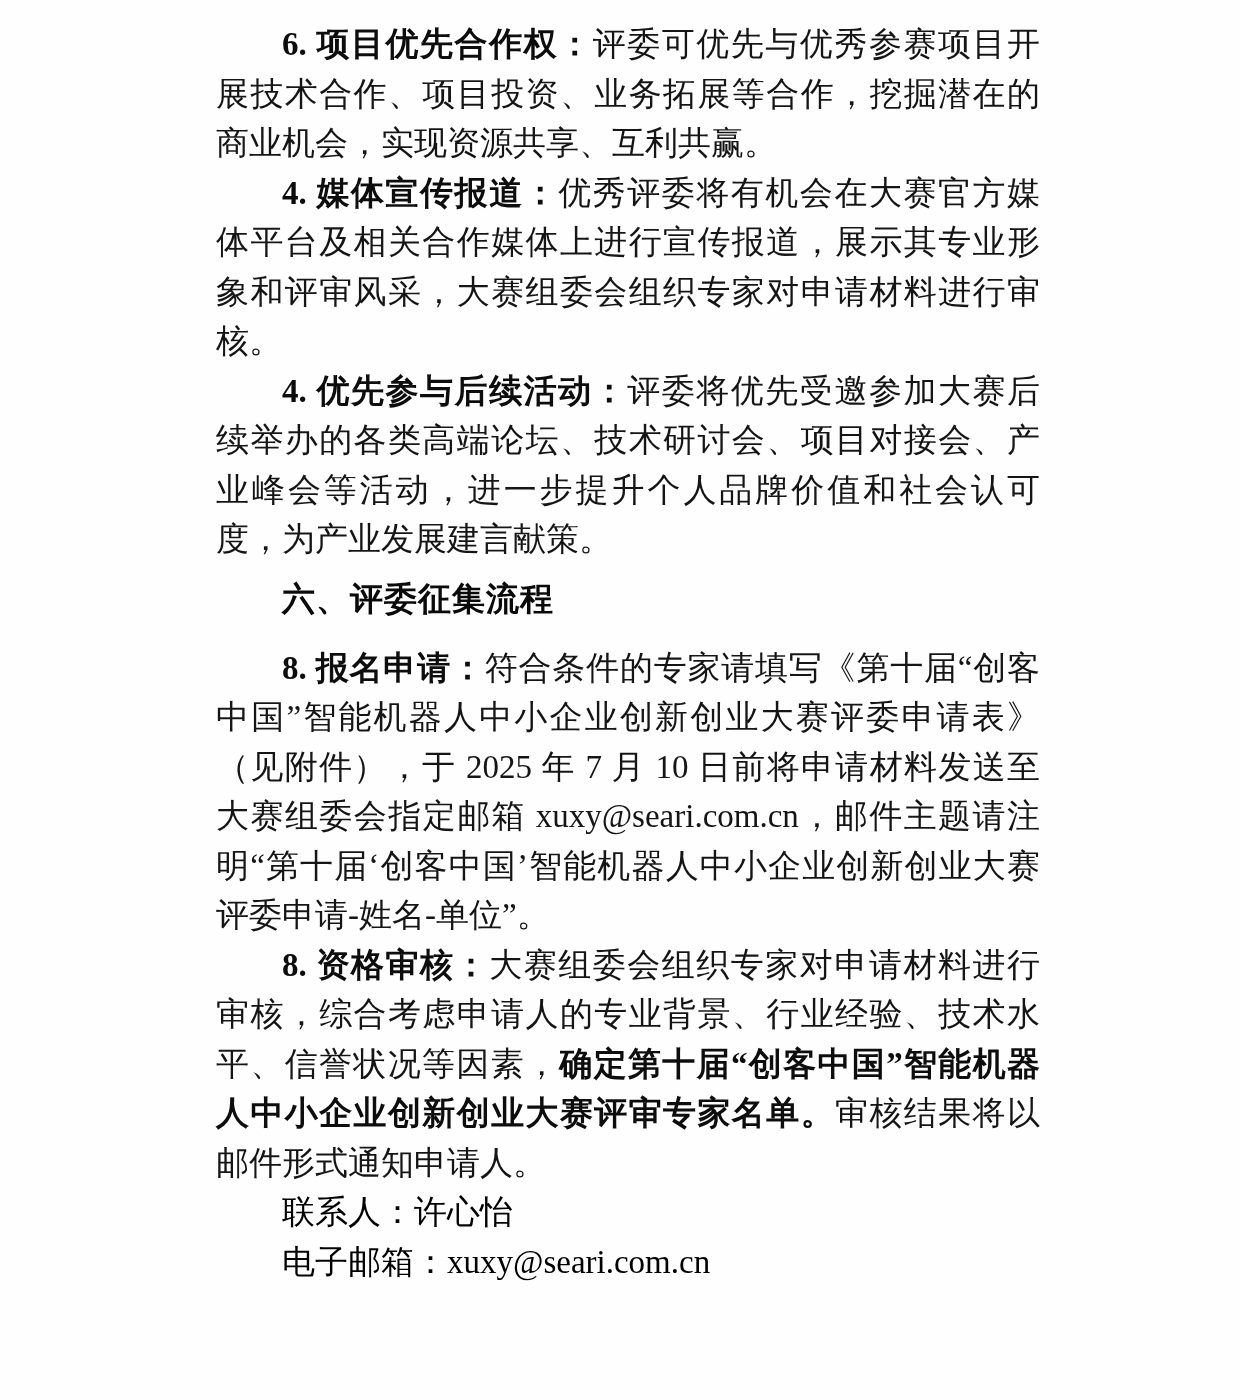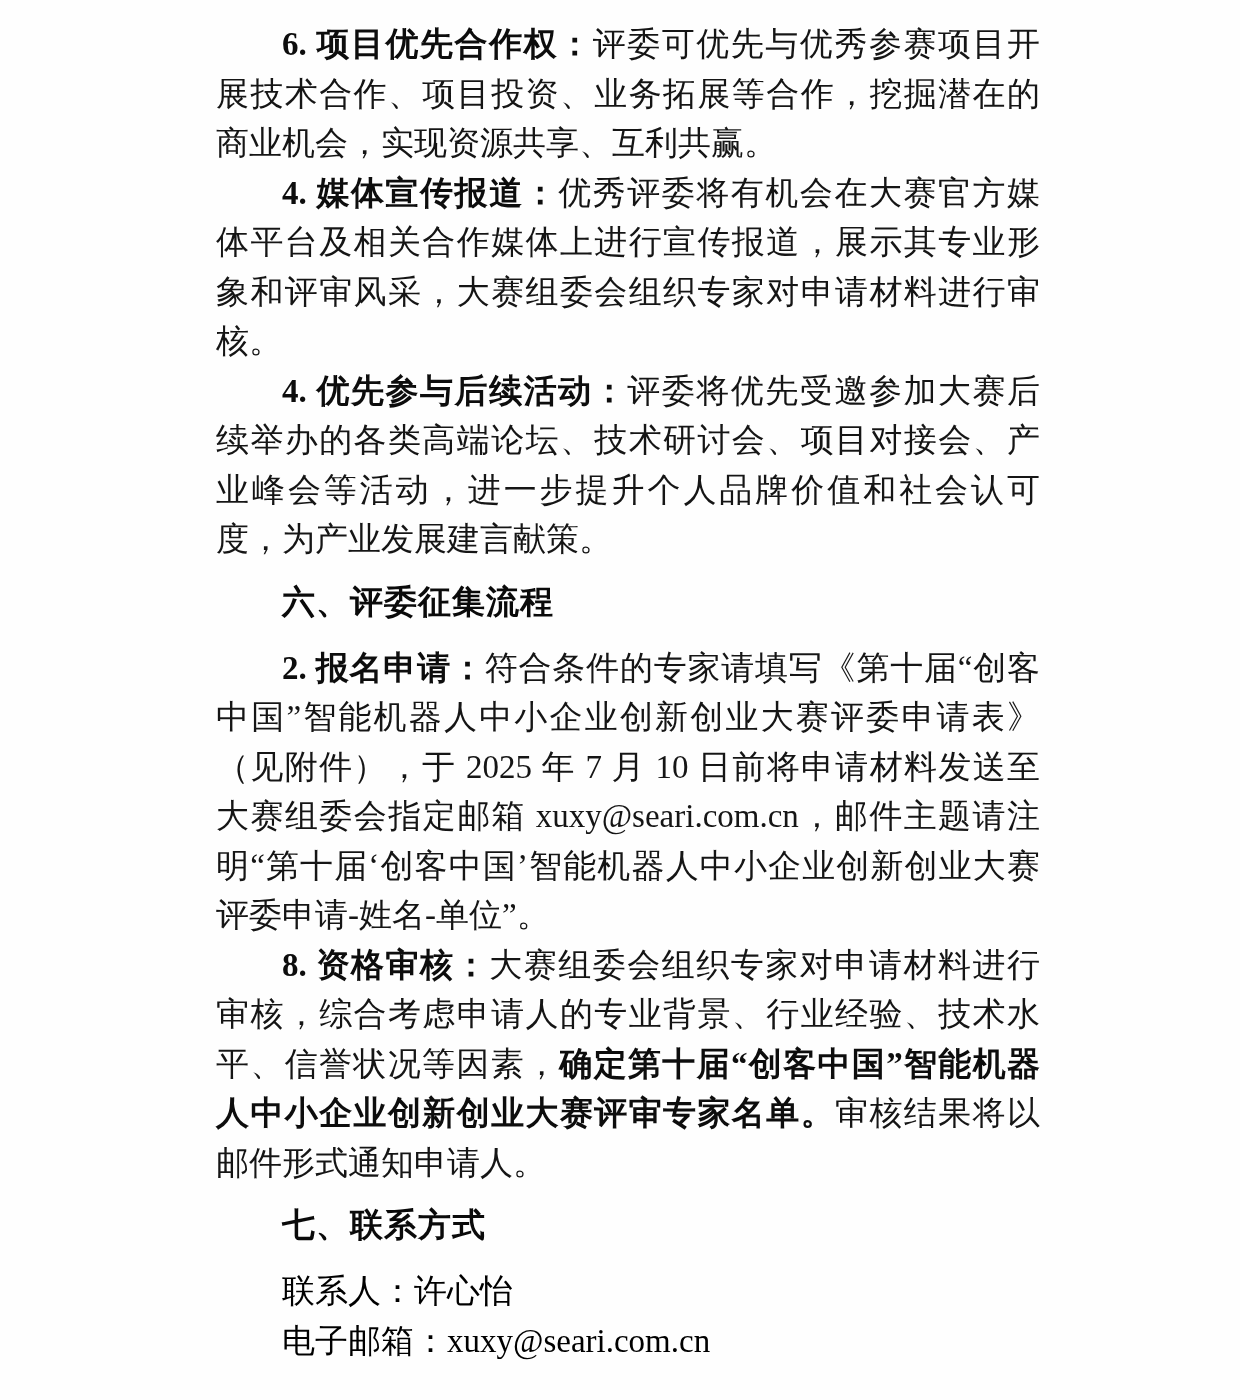--- a/index.html
+++ b/index.html
@@ -34,21 +34,21 @@
     text-indent: 66px;
     color: #151515;
   }
   .para .run-bold {
     font-weight: 700;
     color: #0d0d0d;
   }
   .heading {
     margin: 12px 0 17px 0;
     padding-left: 66px;
-    font-family: Liberation Serif, serif;
+    font-family: Liberation Mono, monospace;
     font-weight: 700;
     font-size: 33px;
     line-height: 50px;
     color: #0a0a0a;
     letter-spacing: 1px;
   }
   .contact {
     margin: 0;
     padding-left: 66px;
     font-family: "Liberation Serif", "DejaVu Serif", serif;
@@ -59,19 +59,18 @@
 </style>
 </head>
 <body>
 
 <div class="page">
   <div class="doc" id="doc">
       <p class="para"><span class="run-bold">6. 项目优先合作权：</span><span class="run">评委可优先与优秀参赛项目开展技术合作、项目投资、业务拓展等合作，挖掘潜在的商业机会，实现资源共享、互利共赢。</span></p>
       <p class="para"><span class="run-bold">4. 媒体宣传报道：</span><span class="run">优秀评委将有机会在大赛官方媒体平台及相关合作媒体上进行宣传报道，展示其专业形象和评审风采，大赛组委会组织专家对申请材料进行审核。</span></p>
       <p class="para"><span class="run-bold">4. 优先参与后续活动：</span><span class="run">评委将优先受邀参加大赛后续举办的各类高端论坛、技术研讨会、项目对接会、产业峰会等活动，进一步提升个人品牌价值和社会认可度，为产业发展建言献策。</span></p>
       <h2 class="heading">六、评委征集流程</h2>
-      <p class="para"><span class="run-bold">2. 报名申请：</span><span class="run">符合条件的专家请填写《第十届“创客中国”智能机器人中小企业创新创业大赛评委申请表》（见附件），于 2025 年 7 月 10 日前将申请材料发送至大赛组委会指定邮箱 xuxy@seari.com.cn，邮件主题请注明“第十届‘创客中国’智能机器人中小企业创新创业大赛评委申请-姓名-单位”。</span></p>
+      <p class="para"><span class="run-bold">8. 报名申请：</span><span class="run">符合条件的专家请填写《第十届“创客中国”智能机器人中小企业创新创业大赛评委申请表》（见附件），于 2025 年 7 月 10 日前将申请材料发送至大赛组委会指定邮箱 xuxy@seari.com.cn，邮件主题请注明“第十届‘创客中国’智能机器人中小企业创新创业大赛评委申请-姓名-单位”。</span></p>
       <p class="para"><span class="run-bold">8. 资格审核：</span><span class="run">大赛组委会组织专家对申请材料进行审核，综合考虑申请人的专业背景、行业经验、技术水平、信誉状况等因素，</span><span class="run-bold">确定第十届“创客中国”智能机器人中小企业创新创业大赛评审专家名单。</span><span class="run">审核结果将以邮件形式通知申请人。</span></p>
-      <h2 class="heading">七、联系方式</h2>
       <p class="contact">联系人：许心怡</p>
       <p class="contact">电子邮箱：xuxy@seari.com.cn</p>
     </div>
 </div>
 
 </body></html>

